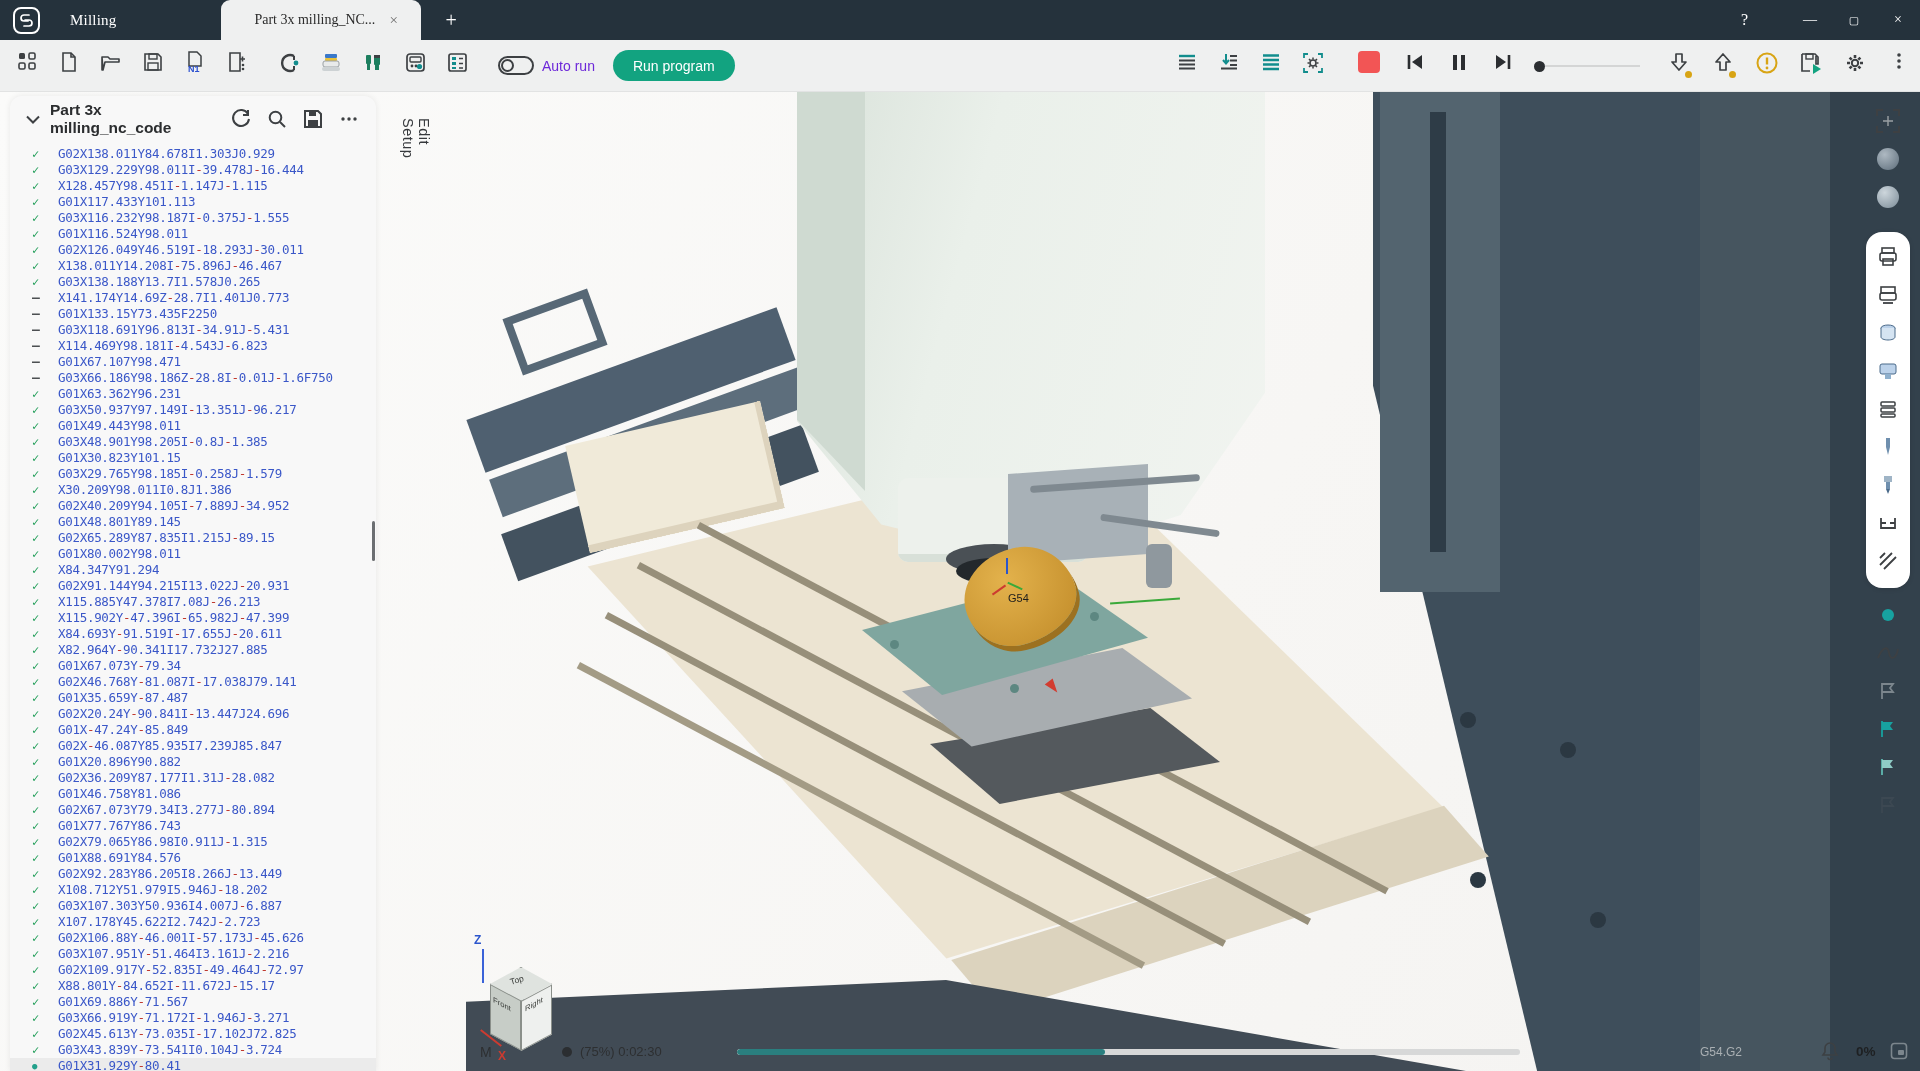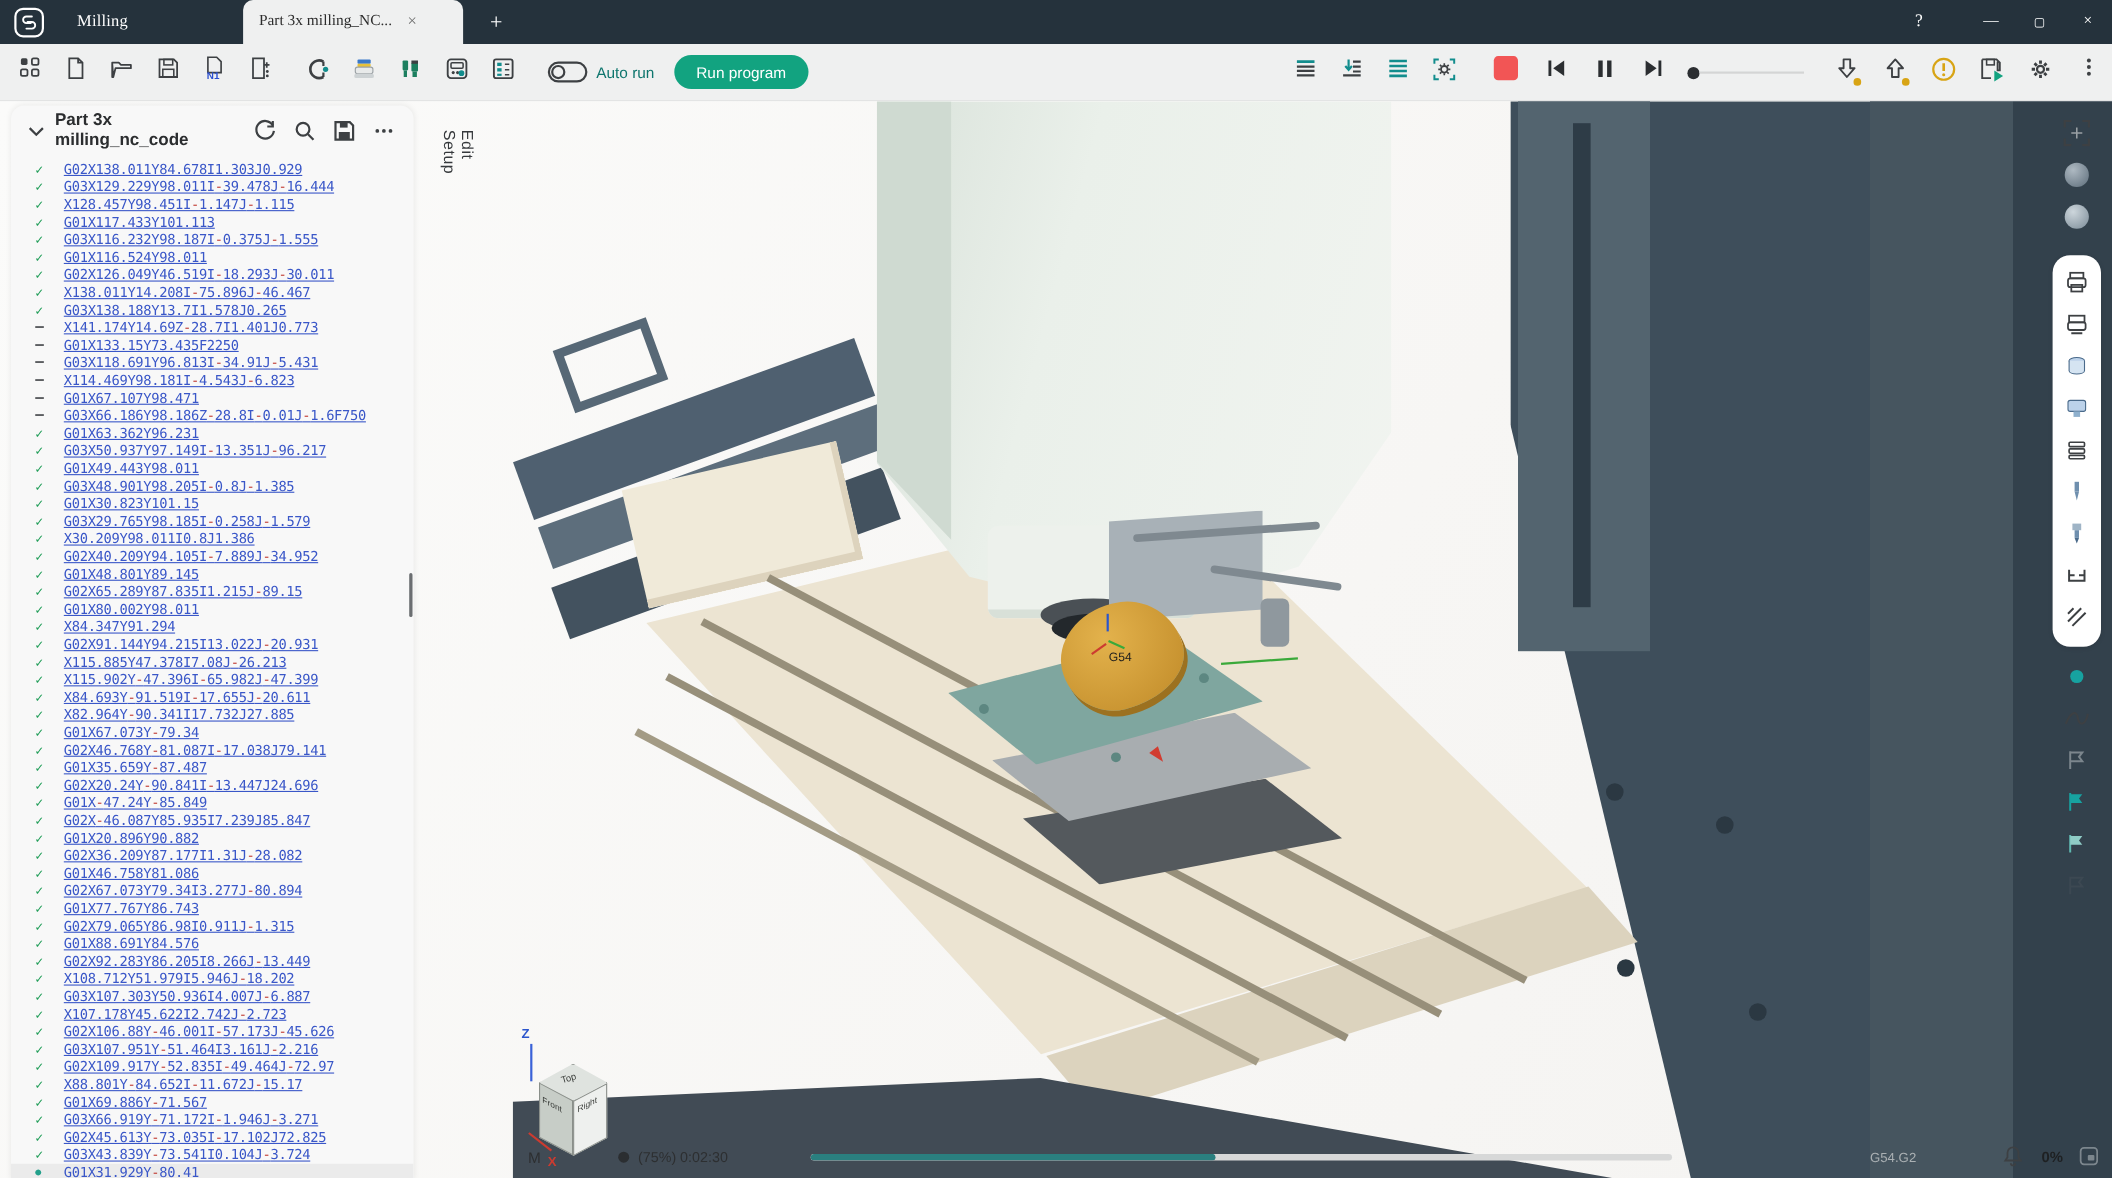--- a/index.html
+++ b/index.html
@@ -9,56 +9,56 @@
   }
   *{margin:0;padding:0;box-sizing:border-box;}
   html,body{width:1920px;height:1071px;overflow:hidden;font-family:"Liberation Sans",sans-serif;background:#eff0f0;}
   .stage{position:relative;width:1920px;height:1071px;overflow:hidden;}
 
   
   .titlebar{position:absolute;left:0;top:0;width:1920px;height:40px;background:var(--tabdark);display:flex;align-items:center;color:#fff;font-family:Liberation Serif, serif;}
   .logo{width:27px;height:27px;margin-left:13px;border:2px solid #fff;border-radius:8px;display:flex;align-items:center;justify-content:center;}
   .logo svg{display:block}
   .appname{margin-left:30px;font-size:15px;letter-spacing:.2px;}
-  .tab{margin-left:105px;height:40px;background:#eff0f0;color:#2c2c2c;display:flex;align-items:center;padding:0 14px 0 14px;border-radius:9px 9px 0 0;font-size:14px;gap:14px;min-width:200px;}
+  .tab{margin-left:105px;height:40px;background:#eff0f0;color:#2c2c2c;display:flex;align-items:center;padding:0 14px 0 33px;border-radius:9px 9px 0 0;font-size:14px;gap:14px;min-width:200px;}
   .tab .x{color:#6d6d6d;font-size:15px;cursor:pointer;}
   .newtab{margin-left:24px;font-size:20px;font-weight:300;}
   .tbspacer{flex:1}
   .help{font-size:16px;margin-right:40px;}
   .winbtn{width:44px;height:40px;display:flex;align-items:center;justify-content:center;font-size:14px;}
   .winbtn.sq{font-size:11px}
 
   
   .toolbar{position:absolute;left:0;top:40px;width:1920px;height:52px;background:#eff0f0;display:flex;align-items:center;border-bottom:1px solid #e2e3e3;}
   .ic{width:30px;height:30px;display:flex;align-items:flex-start;justify-content:center;margin-left:12px;border-radius:6px;position:relative;}
   .ic svg{display:block}
   .ic .baddot{position:absolute;right:2px;bottom:3px;width:7px;height:7px;border-radius:50%;background:var(--warn);}
   .toggle{width:36px;height:19px;border:2px solid #3d4043;border-radius:10px;margin-left:26px;position:relative;background:#eff0f0;}
   .toggle .knob{position:absolute;left:1px;top:1px;width:13px;height:13px;border-radius:50%;border:2px solid #3d4043;background:#eff0f0;}
-  .tlabel{margin-left:8px;font-size:14px;color:#0f766e;}
+  .tlabel{margin-left:8px;font-size:14px;color:#6d28d9;}
   .runbtn{margin-left:18px;height:31px;padding:0 20px;background:var(--run);border:none;border-radius:16px;color:#fff;font-size:14px;font-family:"Liberation Sans",sans-serif;}
   .midgroup{position:absolute;left:1160px;top:0;height:52px;display:flex;align-items:center;}
   .rightgroup{position:absolute;left:1652px;top:0;height:52px;display:flex;align-items:center;}
   .slider{display:flex;align-items:center;margin-left:16px;}
   .slider .dot{width:11px;height:11px;border-radius:50%;background:#2b2e31;}
   .slider .track{width:95px;height:2px;background:#d4d5d5;}
   .stopic{width:22px;height:22px;border-radius:4px;background:var(--stop);}
 
   
   .panel{position:absolute;left:10px;top:96px;width:366px;height:975px;background:#f8f8f8;border-radius:12px 12px 0 0;box-shadow:0 0 6px rgba(0,0,0,.08);overflow:hidden;}
   .phead{display:flex;align-items:center;height:46px;padding:0 12px 0 16px;}
   .ptitle{font-size:15.5px;font-weight:bold;color:#2b2d2f;margin-left:10px;flex:1;}
   .pic{width:30px;height:30px;display:flex;align-items:center;justify-content:center;margin-left:6px;}
   #code-list{padding:4px 0 0 0;font-family:"DejaVu Sans Mono",monospace;font-size:12.5px;}
   .crow{display:flex;align-items:center;height:16px;line-height:16px;padding-left:22px;white-space:nowrap;}
   .crow .st{width:26px;font-weight:bold;}
   .st.ok{color:var(--check);font-size:12px;}
   .st.skip{color:#4c4f52;font-size:13px;}
   .st.cur{color:#23a08b;font-size:9px;}
-  .ct{color:var(--codeblue);letter-spacing:-.3px;text-decoration:underline;}
+  .ct{color:var(--codeblue);letter-spacing:-.3px;}
   .ct .neg{color:var(--codered);}
   .crow.cur{background:#ebebeb;box-shadow:inset 0 -2px 0 #2a9d8f;}
   .pscroll{position:absolute;right:1px;top:425px;width:3px;height:40px;background:#6b6e71;border-radius:2px;}
 
   
   .vtabs{position:absolute;left:400px;top:118px;writing-mode:vertical-rl;color:#36393c;font-size:14.5px;letter-spacing:.5px;}
   .vtabs .vt{margin-bottom:26px;}
 
   
   .viewport{position:absolute;left:0;top:92px;width:1920px;height:979px;background:linear-gradient(120deg,#fbfbfa 0%,#f7f6f4 60%,#f4f3f1 100%);overflow:hidden;}

